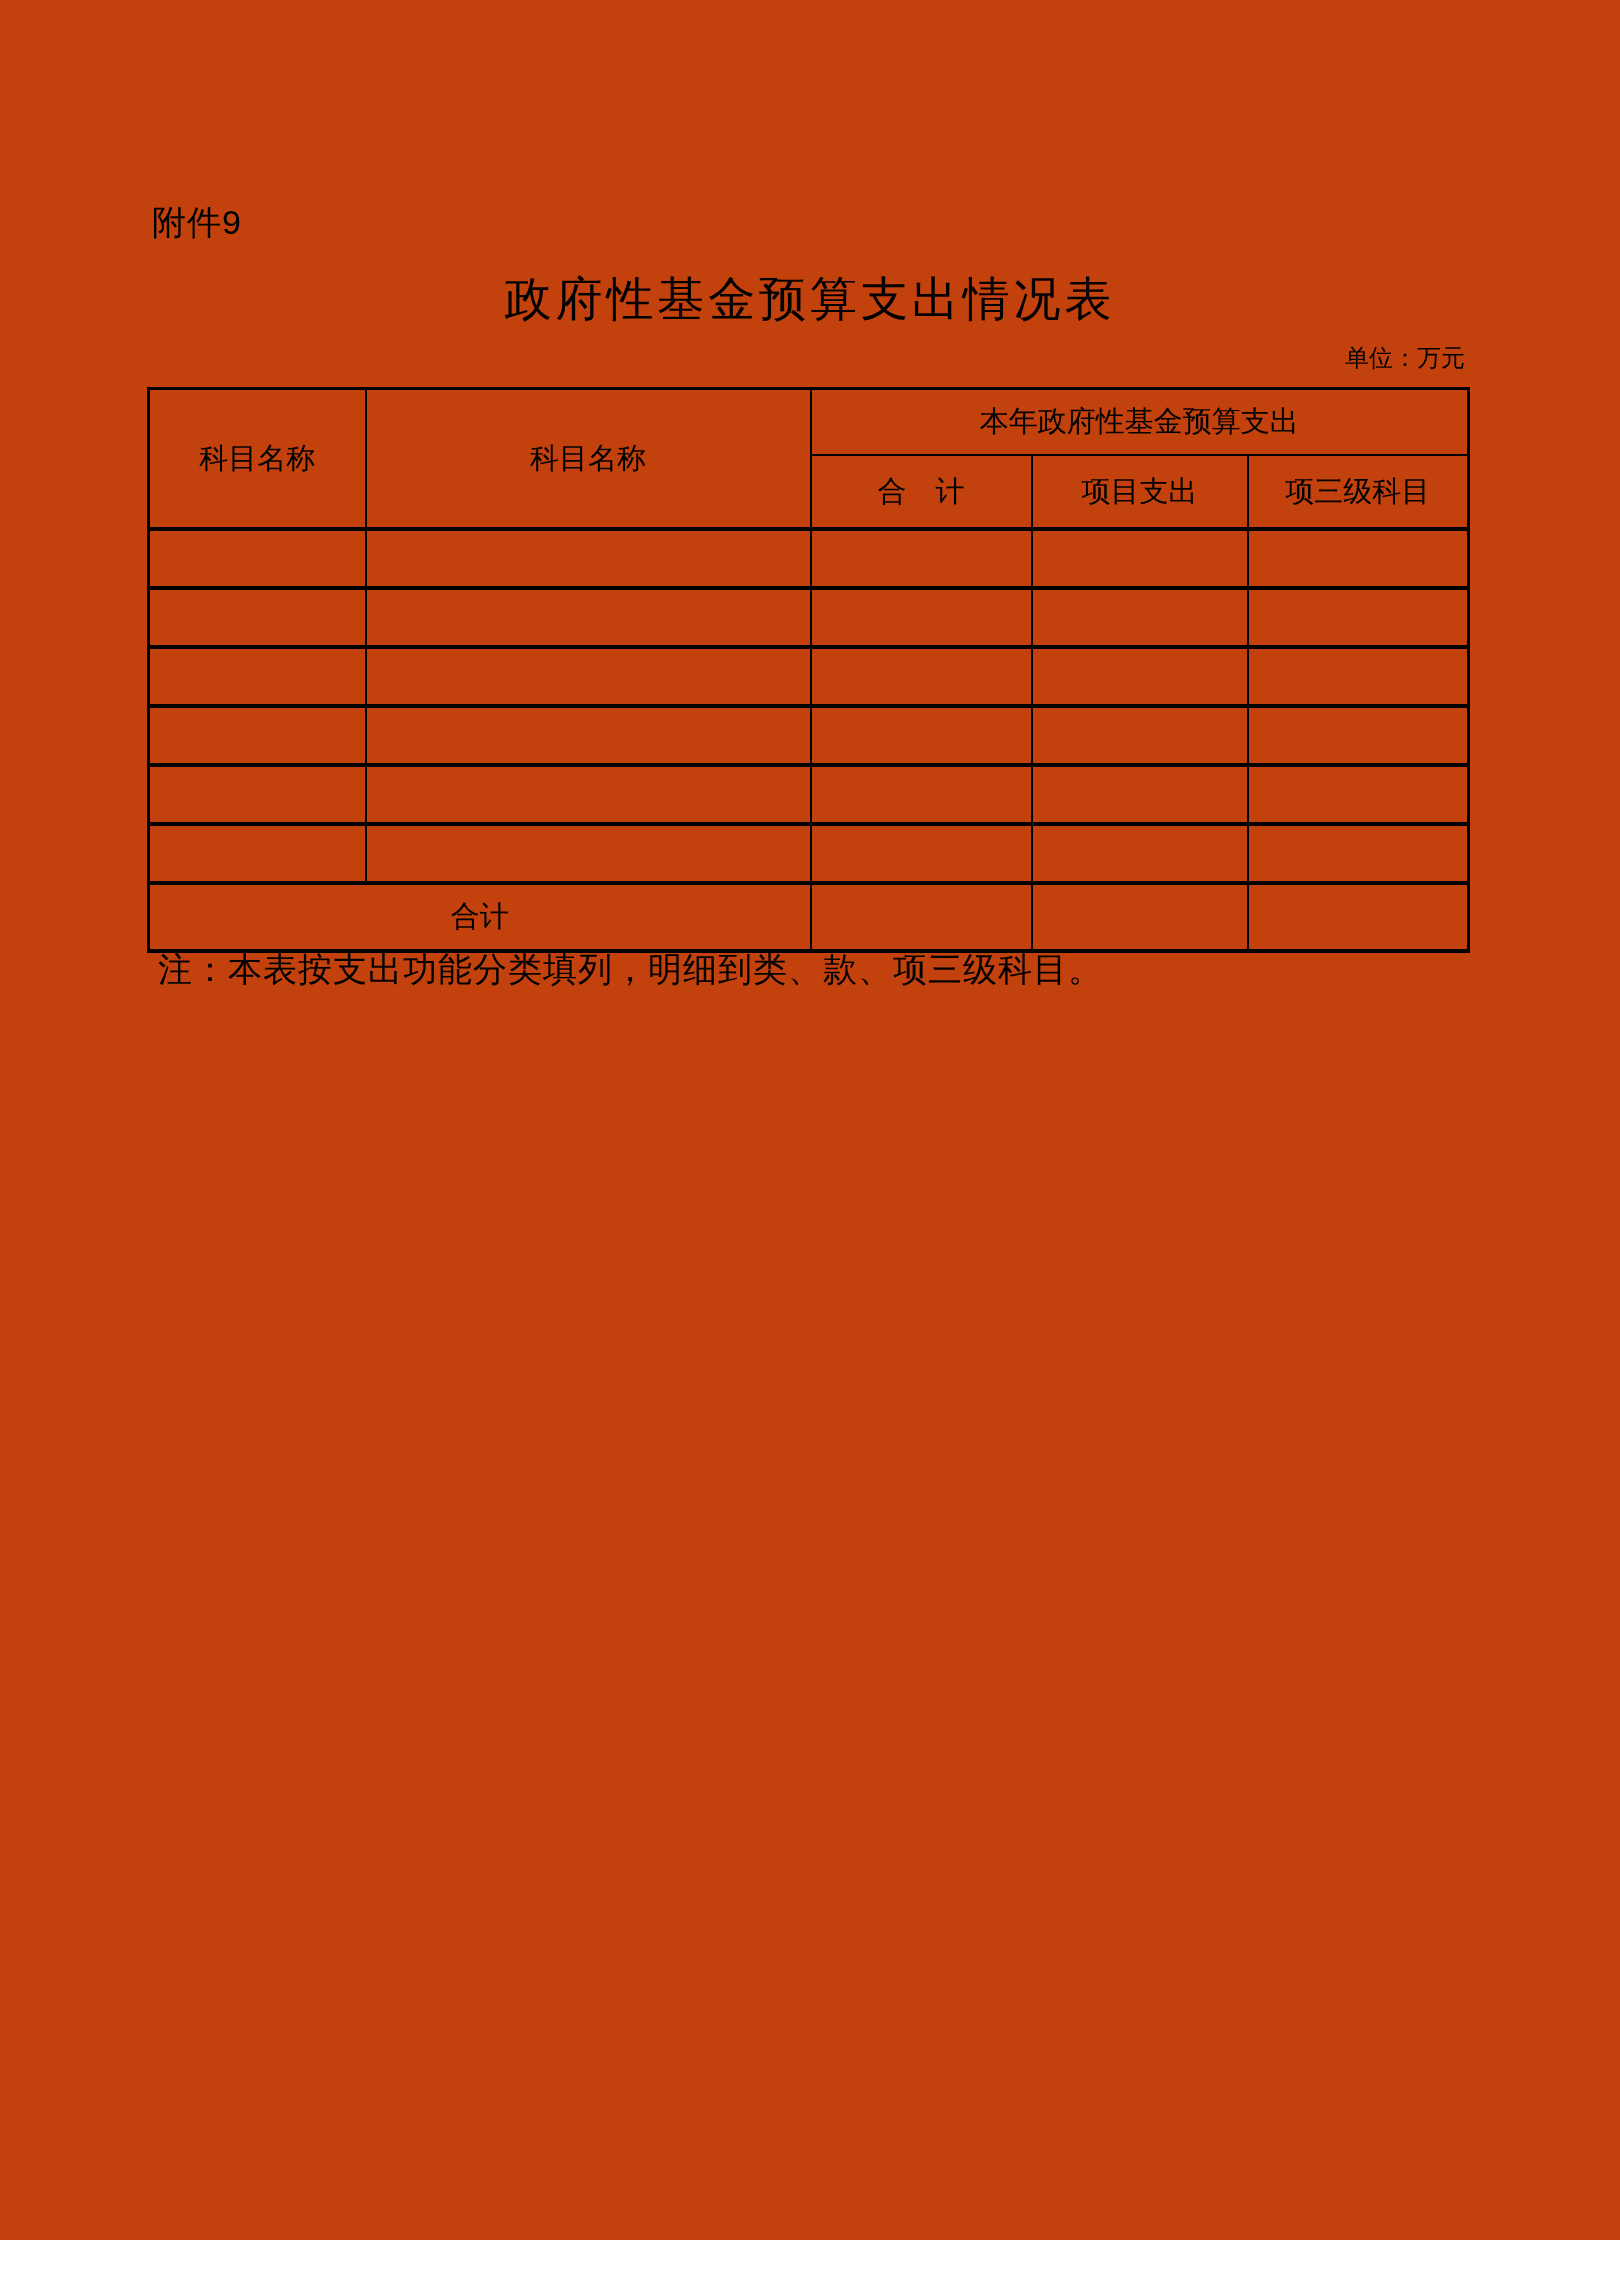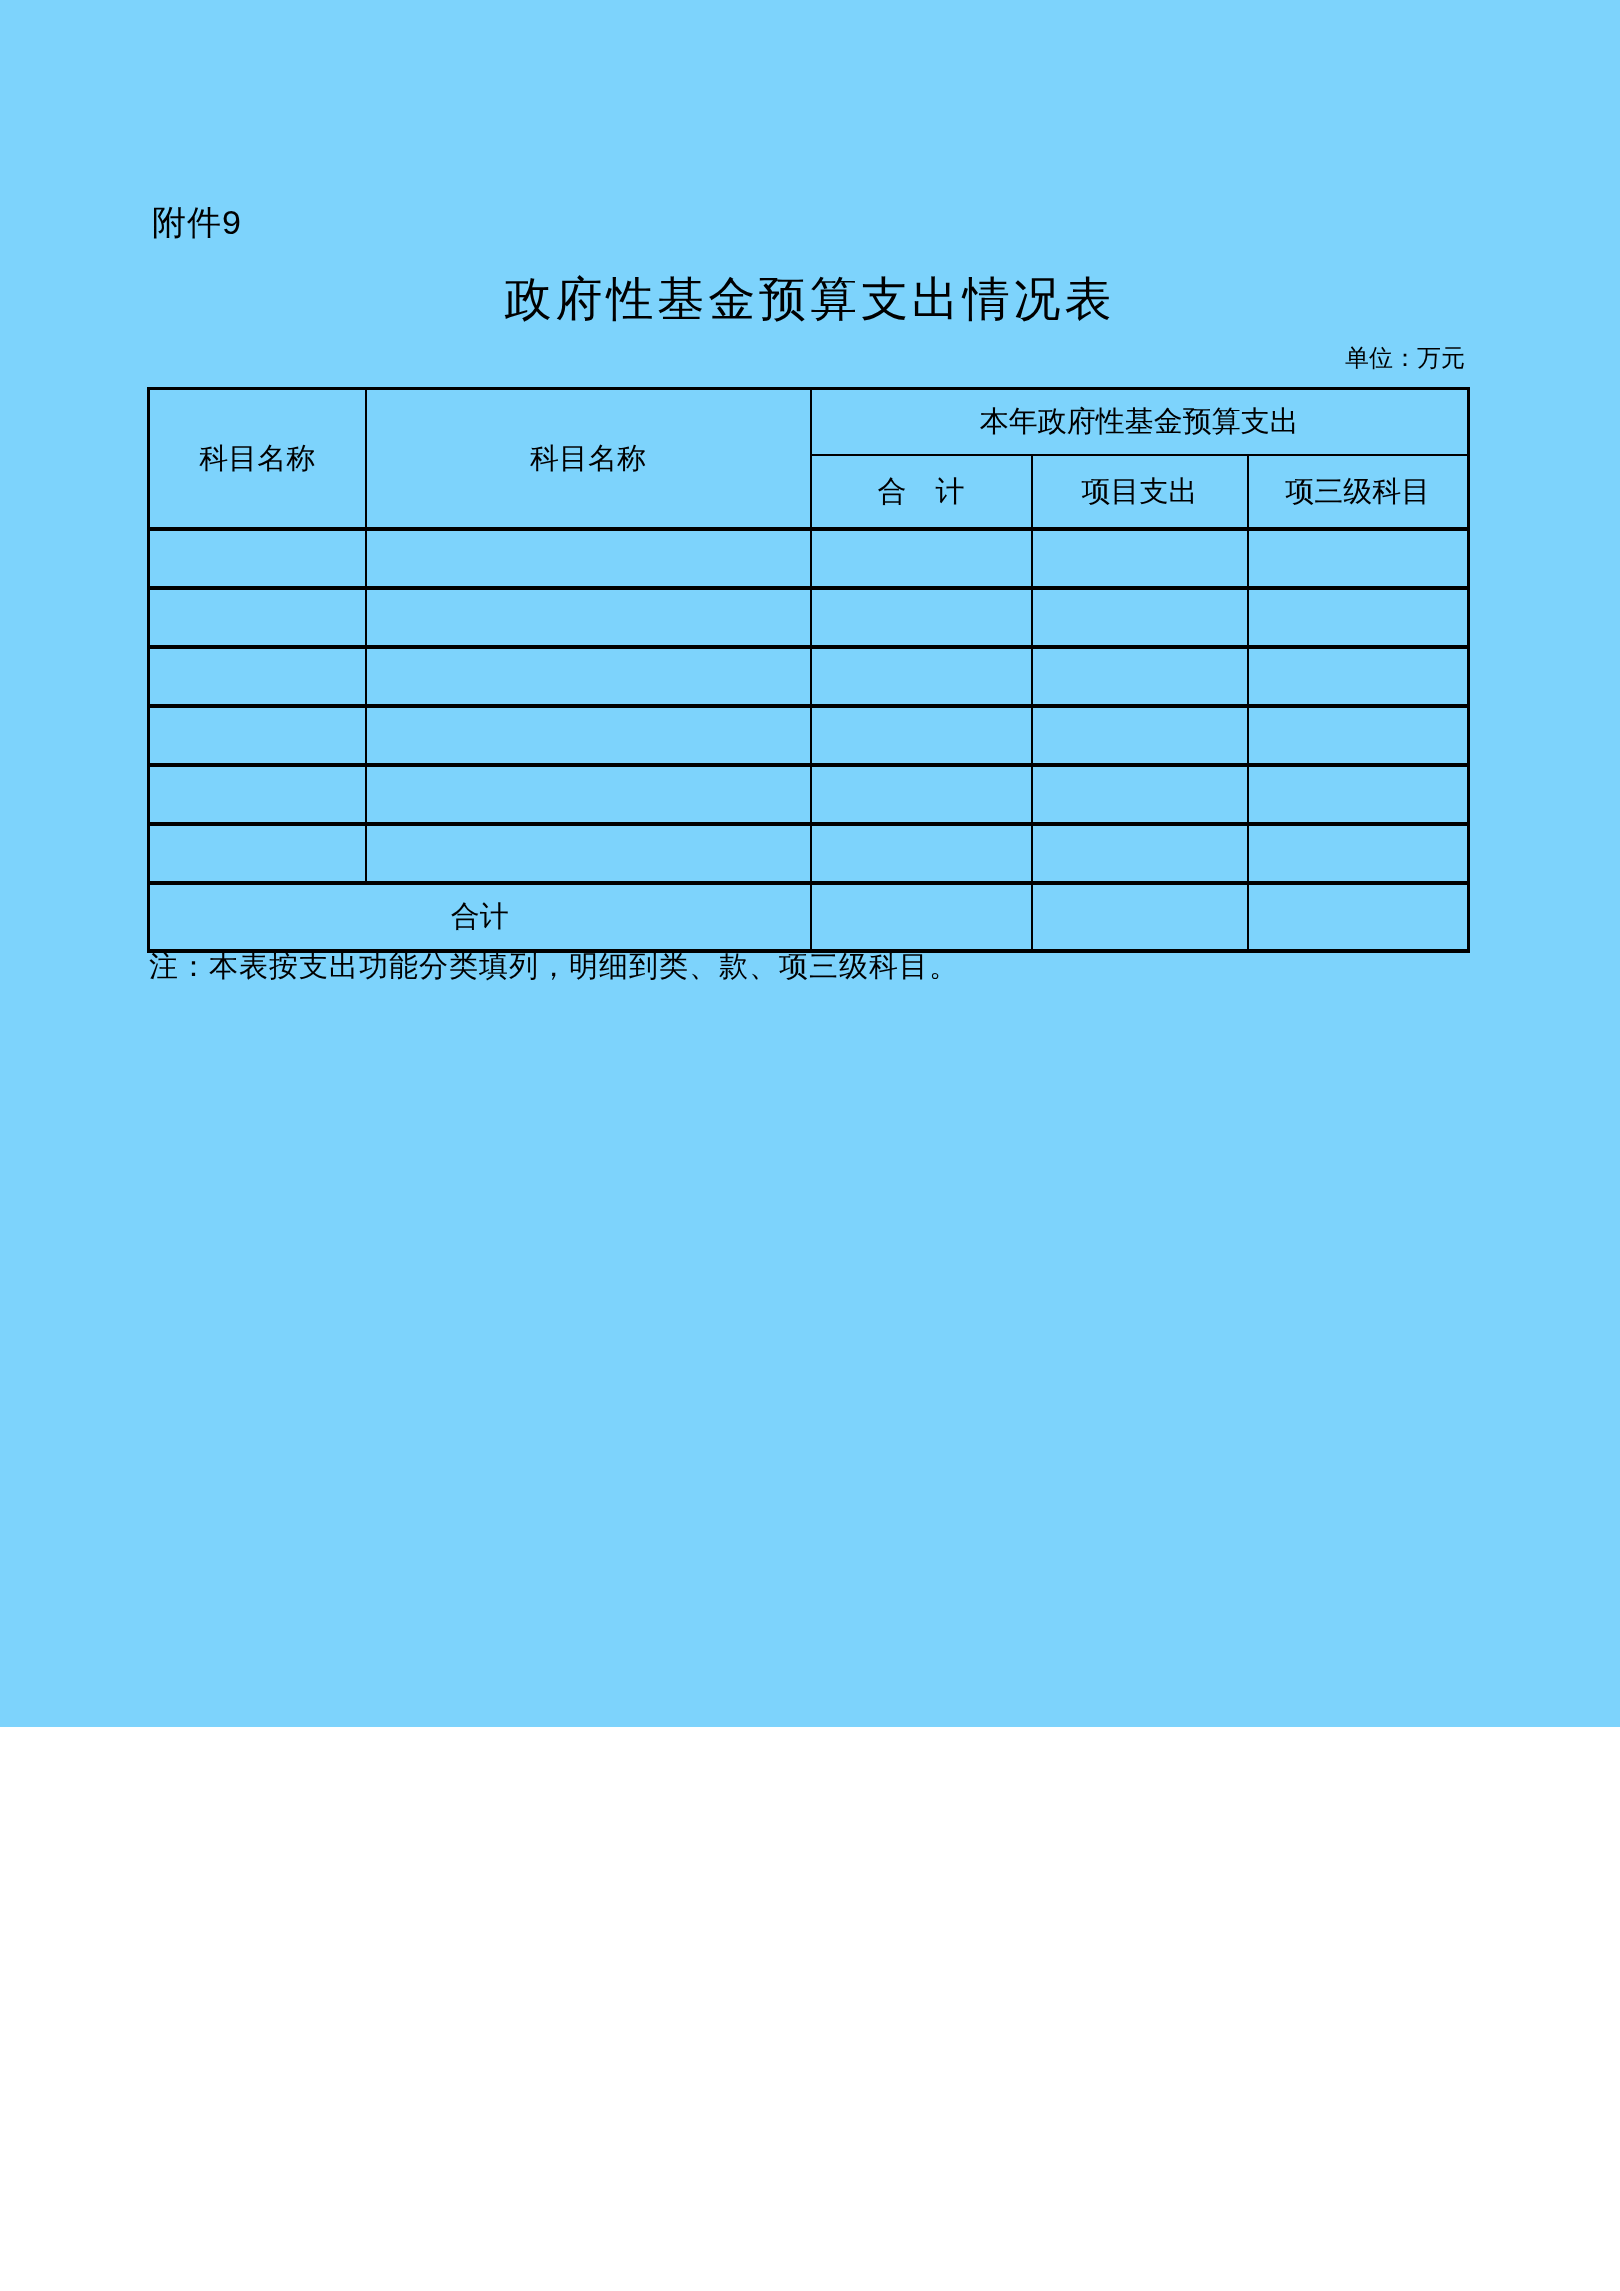--- a/index.html
+++ b/index.html
@@ -1,21 +1,21 @@
 <!DOCTYPE html>
 <html><head>
 <meta charset="utf-8">
 <style>
   * { box-sizing: border-box; }
   html, body { margin: 0; padding: 0; background: #ffffff; }
   .page {
     position: relative;
     width: 1620px;
-    height: 1727px;
-    background: #7dd3fc;
+    height: 2240px;
+    background: #c2410c;
     color: #000000;
     overflow: hidden;
     font-family: "Liberation Serif", "DejaVu Serif", serif;
   }
   .attachment {
     position: absolute;
     left: 152px;
     top: 203px;
     font-family: "Liberation Sans", "DejaVu Sans", sans-serif;
     font-size: 34px;
@@ -67,23 +67,23 @@
   }
   .budget-table tr.hrow1 th { border-top: 3.9px solid #000; }
   .budget-table th.group { border-bottom: 2.9px solid #000; }
   .budget-table tr.hrow2 th.sub { border-top: 2.9px solid #000; }
   .budget-table tr.hrow1 { height: 63px; }
   .budget-table tr.hrow2 { height: 74px; }
   .budget-table tr.drow  { height: 59px; }
   .budget-table tr.frow  { height: 57px; }
   .note {
     position: absolute;
-    left: 149px;
+    left: 158px;
     top: 947px;
-    font-size: 29px;
+    font-size: 34px;
     line-height: 1.35;
     letter-spacing: 1px;
   }
 </style>
 </head>
 <body>
 
 <div class="page">
 
   <div class="attachment">附件9</div>

